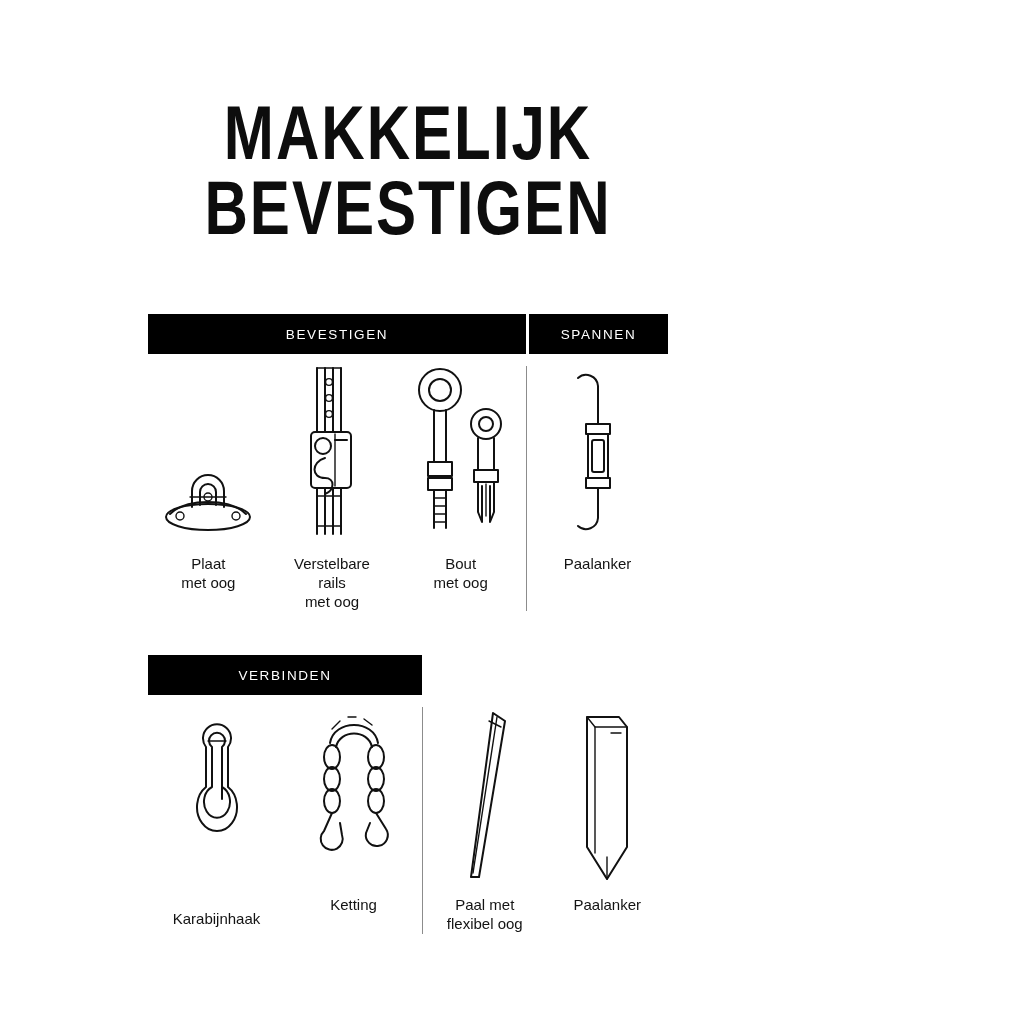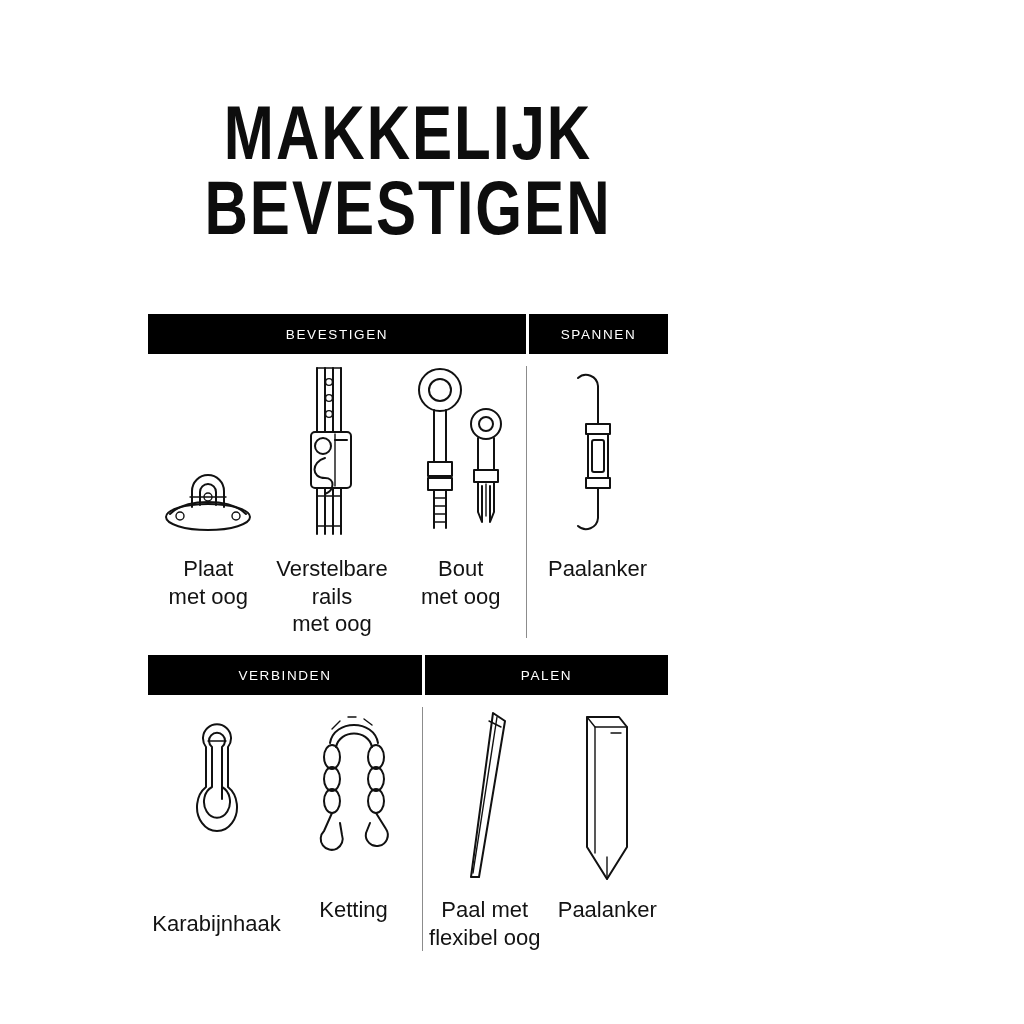--- a/index.html
+++ b/index.html
@@ -96,21 +96,21 @@
     align-items: center;
   }
   .art {
     height: 175px;
     display: flex;
     align-items: flex-end;
     justify-content: center;
   }
   .caption {
     text-align: center;
-    font-size: 22px;
+    font-size: 15px;
     line-height: 1.25;
     color: #131313;
     margin-top: 14px;
     white-space: pre-line;
   }
 
   svg { display: block; }
   .st {
     fill: none;
     stroke: #111111;
@@ -237,21 +237,20 @@
           <div class="caption">Paalanker</div>
         </div>
       </div>
     </div>
   </div>
 
   <div class="block" style="top:655px;">
 
     <div class="bar-row">
       <div class="bar" style="width:274px;">VERBINDEN</div>
-      <div class="bar sep" style="width:246px;">PALEN</div>
     </div>
 
     <div class="panes" style="margin-top:12px;">
 
       <div class="pane" style="width:274px;">
 
         <div class="item" style="width:134px;">
           <div class="art" style="align-items:flex-start;padding-top:14px;">
             <svg width="62" height="130" viewBox="0 0 62 130" aria-hidden="true">
               <path class="st" d="M20 26 A14 14 0 1 1 42 26 L42 66 A20 24 0 1 1 20 66 Z"></path>

